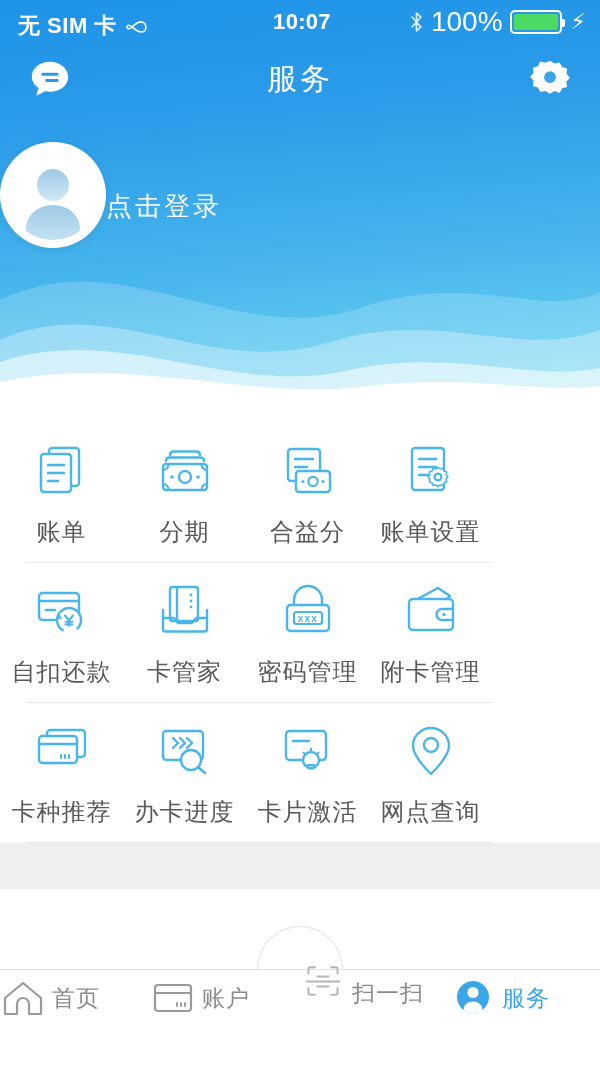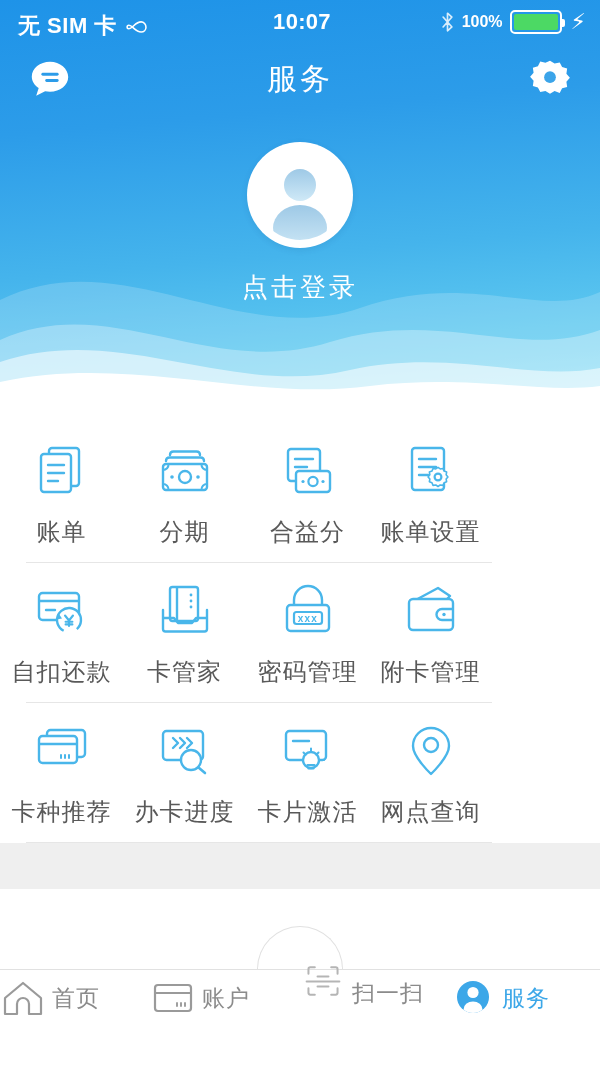--- a/index.html
+++ b/index.html
@@ -28,21 +28,21 @@
     display:flex; align-items:center;
     padding:0 14px 0 18px;
     color:#ffffff;
   }
   .sb-left { display:flex; align-items:center; gap:9px; flex:1;margin-top:8px; }
   .sb-carrier { font-size:22px; font-weight:600; letter-spacing:.5px; white-space:nowrap; }
   .sb-loop { width:22px; height:22px; display:block; }
   .sb-center { font-size:22px; font-weight:700; letter-spacing:.3px;text-align:right; }
   .sb-right { flex:1; display:flex; align-items:center; justify-content:flex-end; gap:7px; }
   .sb-bt { width:15px; height:22px; display:block; opacity:.92; }
-  .sb-batt-text { font-size:16px; font-weight:700; }
+  .sb-batt-text { font-size:28px; font-weight:400; }
   .batt {
     width:52px; height:24px; border:2px solid #ffffff; border-radius:5px;
     position:relative; padding:2px; display:flex; align-items:center;
   }
   .batt:after {
     content:""; position:absolute; right:-5px; top:7px;
     width:3px; height:8px; background:#ffffff; border-radius:0 2px 2px 0;
   }
   .batt-fill { height:100%; width:100%; background:#4cd964; border-radius:2px; }
   .sb-bolt { font-size:22px; font-weight:700; margin-left:2px; }
@@ -53,21 +53,21 @@
     height:70px; display:flex; align-items:center; justify-content:space-between;
     padding:0 26px;
   }
   .nav-title { position:absolute; left:0; right:0; text-align:center; color:#fff;
     font-size:30px; font-weight:400; letter-spacing:3px; pointer-events:none; }
   .nav-icon { width:48px; height:48px; display:flex; align-items:center; justify-content:center; cursor:pointer; }
 
   
   .profile {
     position:relative; z-index:5;
-    margin-top:28px; display:flex; flex-direction:column; align-items:center;
+    margin-top:28px; display:flex; flex-direction:row; align-items:center;
   }
   .avatar-ring {
     width:106px; height:106px; border-radius:50%;
     background:#ffffff; display:flex; align-items:center; justify-content:center;
     box-shadow:0 2px 6px rgba(0,60,120,.10);
   }
   .avatar-svg { width:106px; height:106px; display:block; }
   .login-text { margin-top:22px; color:#ffffff; font-size:26px; letter-spacing:3px; }
 
   

